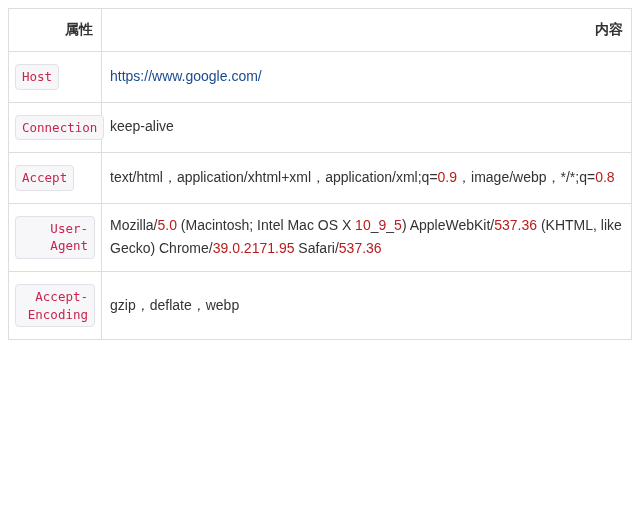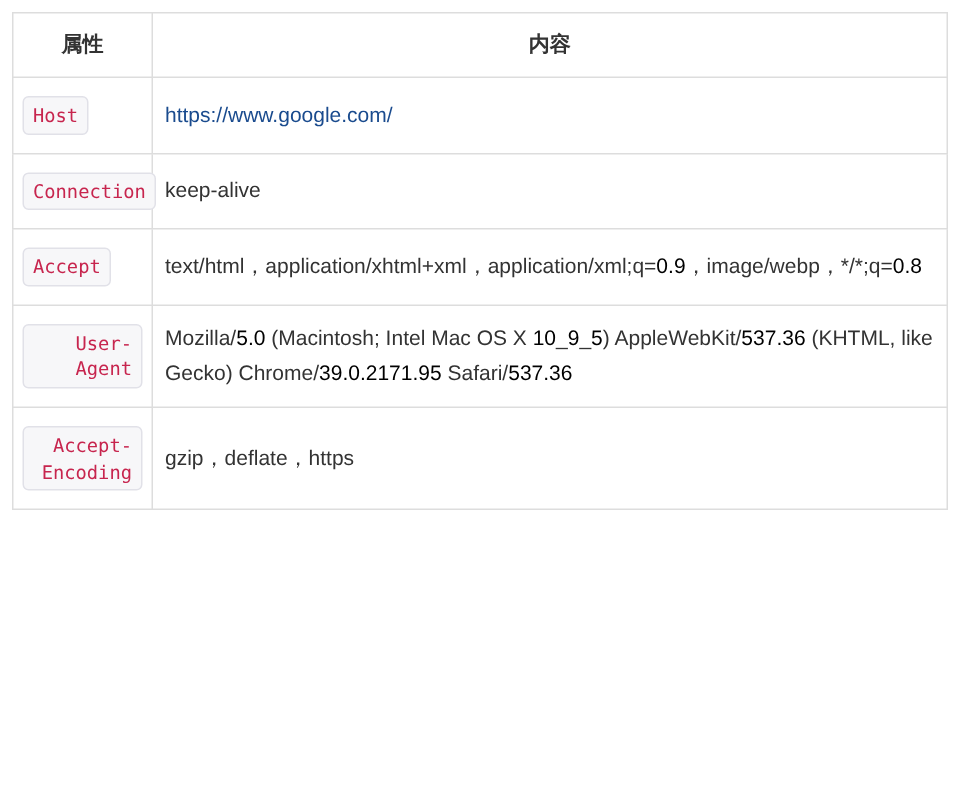--- a/index.html
+++ b/index.html
@@ -22,21 +22,21 @@
     }
     th, td {
       border: 1px solid #ddd;
       padding: 10px 8px;
       text-align: left;
       vertical-align: middle;
       word-wrap: break-word;
     }
     th {
       font-weight: bold;
-      text-align: center;
+      text-align: right;
       color: #333;
       background: #fff;
       padding: 12px 8px;
       font-family: Liberation Serif, serif;
     }
     col.attr-col {
       width: 93px;
     }
     .attr-chip {
       display: inline-block;
@@ -55,21 +55,21 @@
     }
     .content-cell {
       color: #333;
       line-height: 1.7;
       font-size: 14px;
     }
     .content-link {
       color: #1a4b8e;
     }
     .content-cell .num {
-      color: #000000;
+      color: #b91c1c;
     }
   </style>
 </head>
 <body>
 
 <table>
   <colgroup>
     <col class="attr-col">
     <col>
   </colgroup>
@@ -91,16 +91,16 @@
       <tr>
         <td class="attr-cell"><span class="attr-chip">Accept</span></td>
         <td class="content-cell">text/html，application/xhtml+xml，application/xml;q=<span class="num">0.9</span>，image/webp，*/*;q=<span class="num">0.8</span></td>
       </tr>
       <tr>
         <td class="attr-cell"><span class="attr-chip">User-Agent</span></td>
         <td class="content-cell">Mozilla/<span class="num">5.0</span> (Macintosh; Intel Mac OS X <span class="num">10</span>_<span class="num">9</span>_<span class="num">5</span>) AppleWebKit/<span class="num">537.36</span> (KHTML, like Gecko) Chrome/<span class="num">39.0.2171.95</span> Safari/<span class="num">537.36</span></td>
       </tr>
       <tr>
         <td class="attr-cell"><span class="attr-chip">Accept-Encoding</span></td>
-        <td class="content-cell">gzip，deflate，https</td>
+        <td class="content-cell">gzip，deflate，webp</td>
       </tr>
     </tbody>
 </table>
 
 </body></html>

